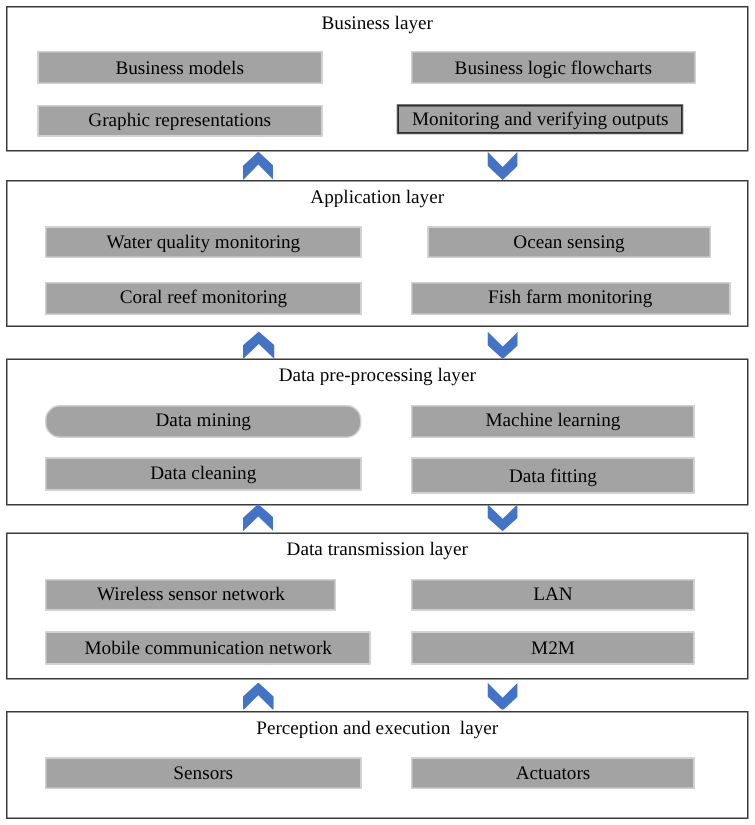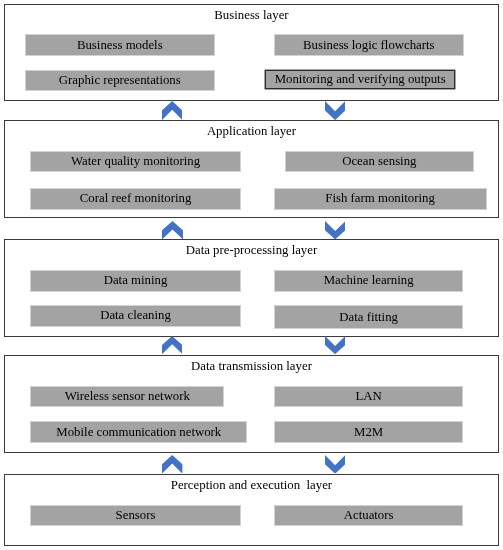--- a/index.html
+++ b/index.html
@@ -84,21 +84,21 @@
   #node-1-1 { left: 24.9px;  width: 189.8px; top: 34.2px;  height: 21.6px; }
   #node-1-2 { left: 273.7px; width: 190.3px; top: 34.2px;  height: 21.6px; }
   #node-1-3 { left: 24.9px;  width: 189.8px; top: 69.5px;  height: 21.6px; }
   #node-1-4 { left: 265px; width: 190.3px; top: 69.5px;  height: 19px; }
 
   #node-2-1 { left: 30.3px;  width: 210.6px; top: 150.5px; height: 21.6px; }
   #node-2-2 { left: 273.6px; width: 189.5px; top: 150.5px; height: 21.6px; margin-left: 11px; }
   #node-2-3 { left: 30.3px;  width: 210.6px; top: 188.1px; height: 21.6px; }
   #node-2-4 { left: 273.6px; width: 213px; top: 188.1px; height: 21.6px; }
 
-  #node-3-1 { left: 30.3px;  width: 210.4px; top: 270.0px; height: 21.6px; }
+  #node-3-1 { left: 30.3px;  width: 210.4px; top: 270.0px; height: 21.6px; border-radius: 10px; }
   #node-3-2 { left: 273.9px; width: 189.5px; top: 270.0px; height: 21.6px; }
   #node-3-3 { left: 30.3px;  width: 210.4px; top: 305.1px; height: 21.6px; }
   #node-3-4 { left: 273.9px; width: 189.5px; top: 305.1px; height: 24px; }
 
   #node-4-1 { left: 30.3px;  width: 194px; top: 385.6px; height: 21.6px; }
   #node-4-2 { left: 273.9px; width: 189.5px; top: 385.6px; height: 21.6px; }
   #node-4-3 { left: 30.3px;  width: 217px; top: 421.3px; height: 21.6px; }
   #node-4-4 { left: 273.9px; width: 189.5px; top: 421.3px; height: 21.6px; }
 
   #node-5-1 { left: 30.3px;  width: 210.4px; top: 504.9px; height: 21.6px; }

